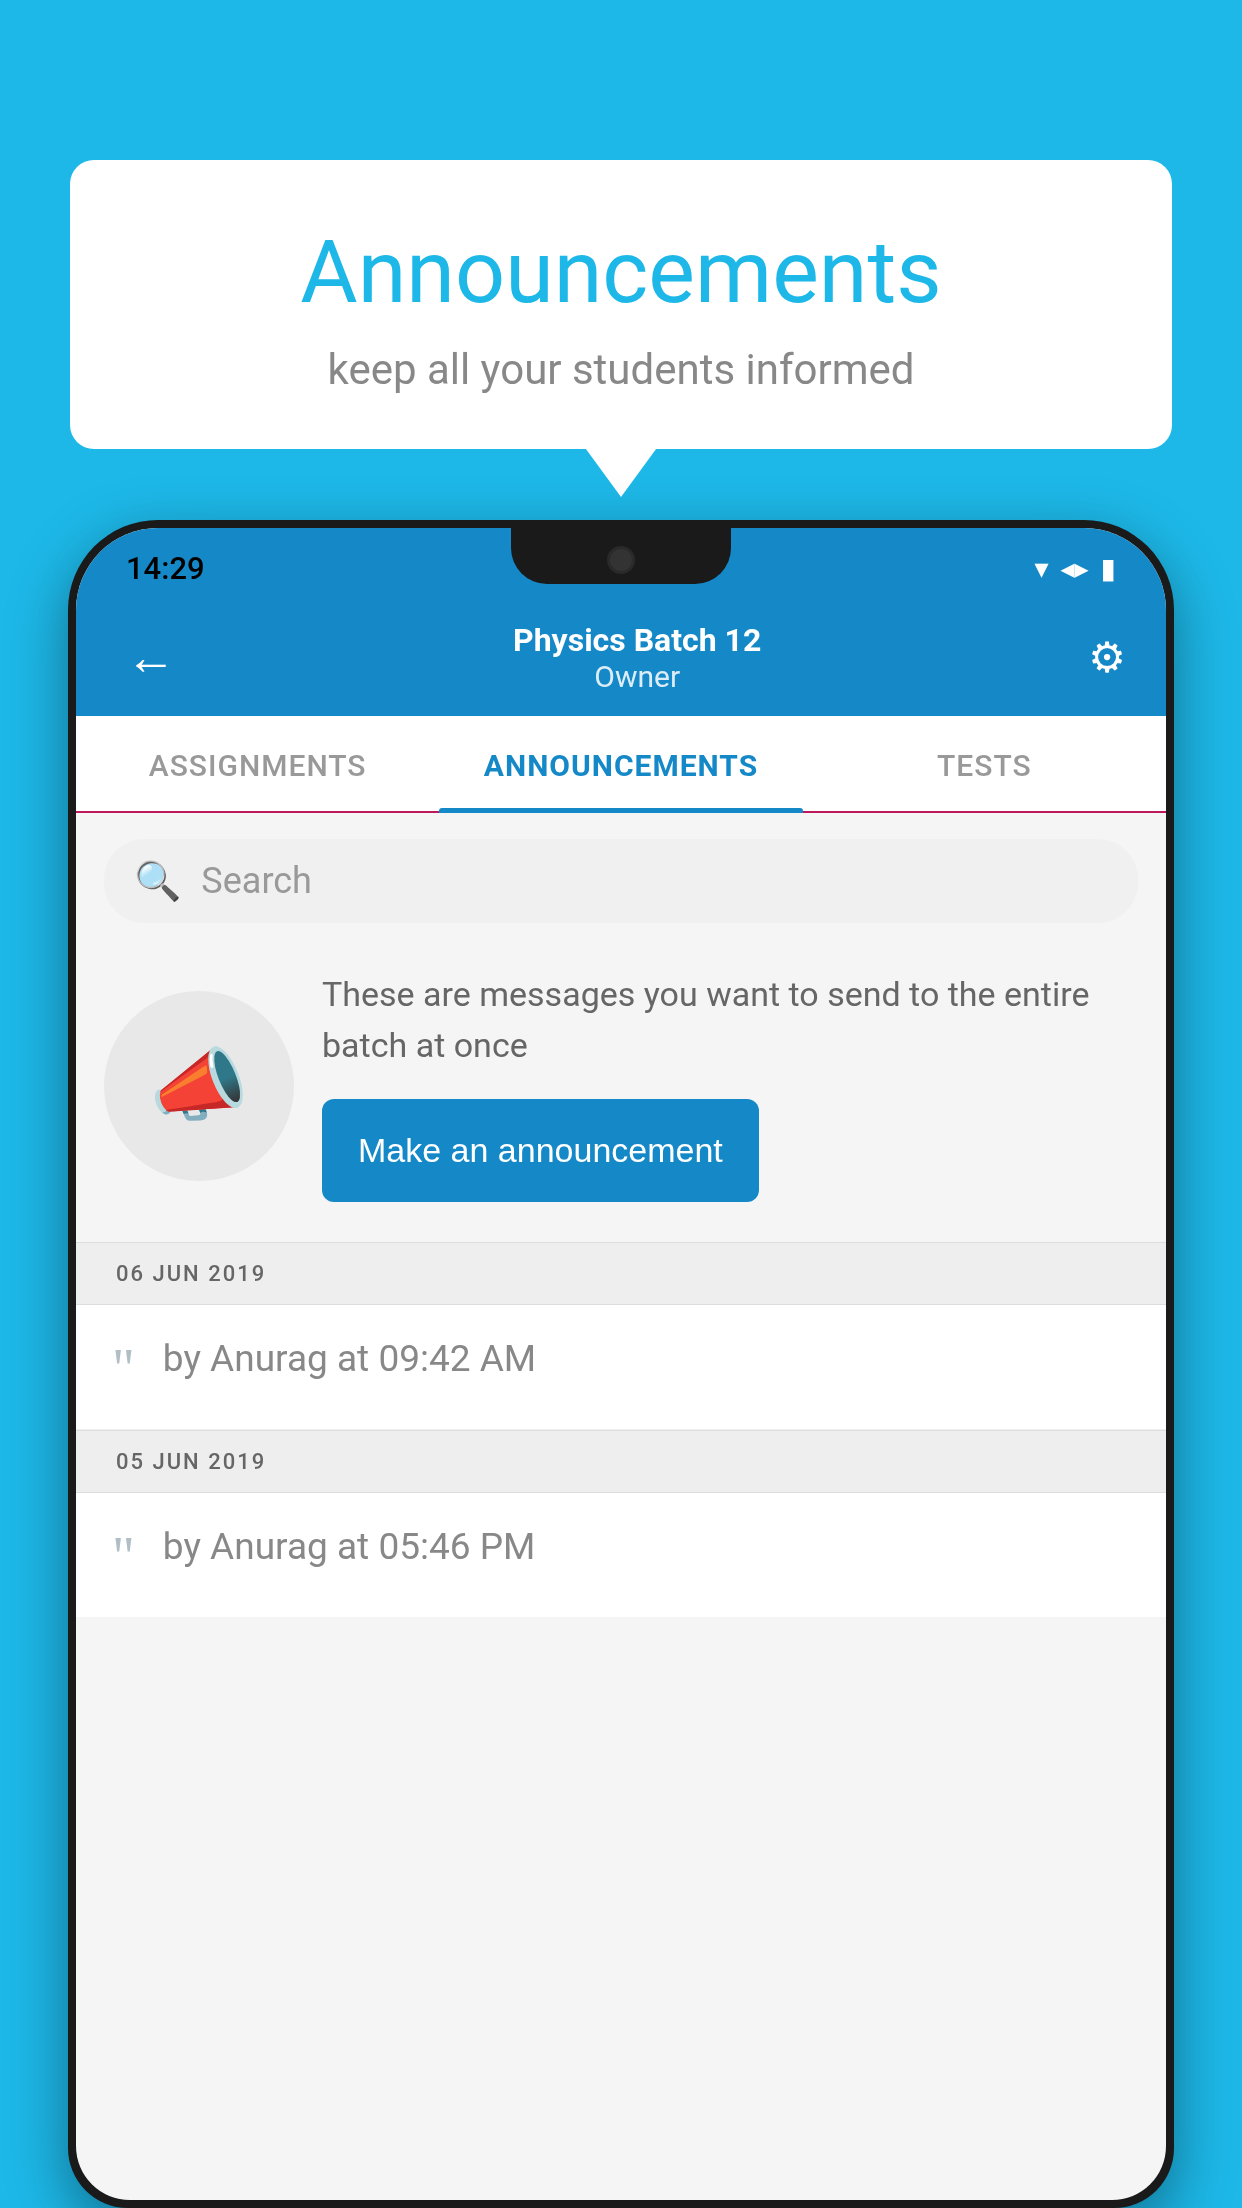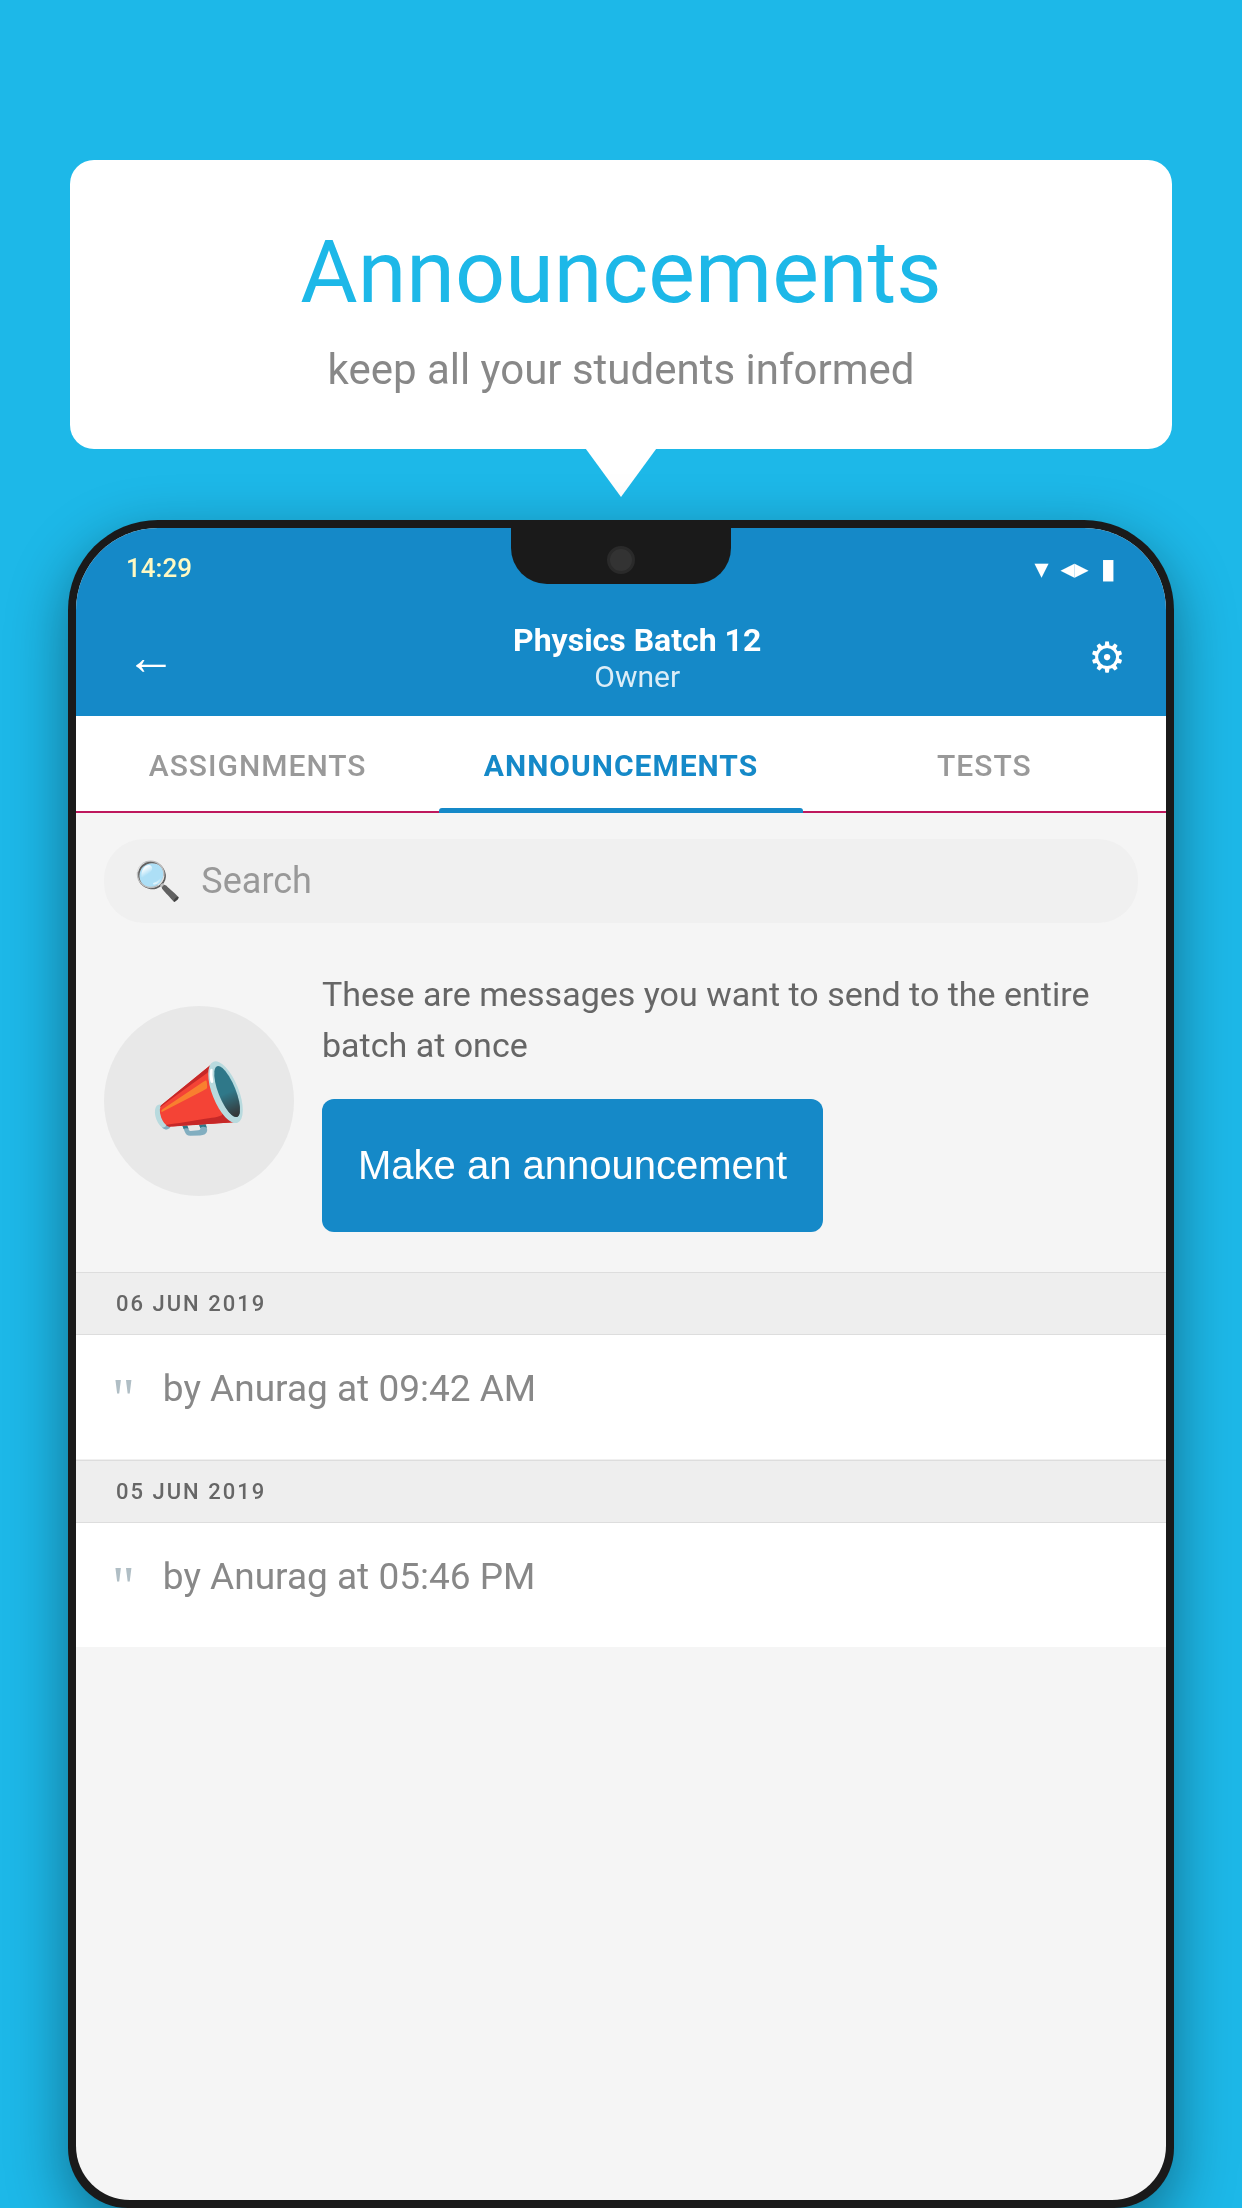--- a/index.html
+++ b/index.html
@@ -102,22 +102,22 @@
       background: #1589c8;
       height: 70px;
       display: flex;
       align-items: center;
       justify-content: space-between;
       padding: 0 50px;
       padding-top: 10px;
     }
 
     .status-time {
-      color: #fef9c3;
-      font-size: 26px;
+      color: #000000;
+      font-size: 31px;
       font-weight: 500;
     }
 
     .status-icons {
       display: flex;
       align-items: center;
       gap: 12px;
     }
 
     .wifi-icon, .signal-icon, .battery-icon {
@@ -252,22 +252,22 @@
       color: #666;
       line-height: 1.5;
       margin-bottom: 28px;
     }
 
     .make-announcement-btn {
       background: #1589c8;
       color: white;
       border: none;
       border-radius: 12px;
-      padding: 44px 36px;
-      font-size: 40px;
+      padding: 32px 36px;
+      font-size: 34px;
       cursor: pointer;
       font-weight: 500;
     }
 
     
     .date-separator {
       background: #eeeeee;
       padding: 18px 40px;
       font-size: 22px;
       color: #666;

